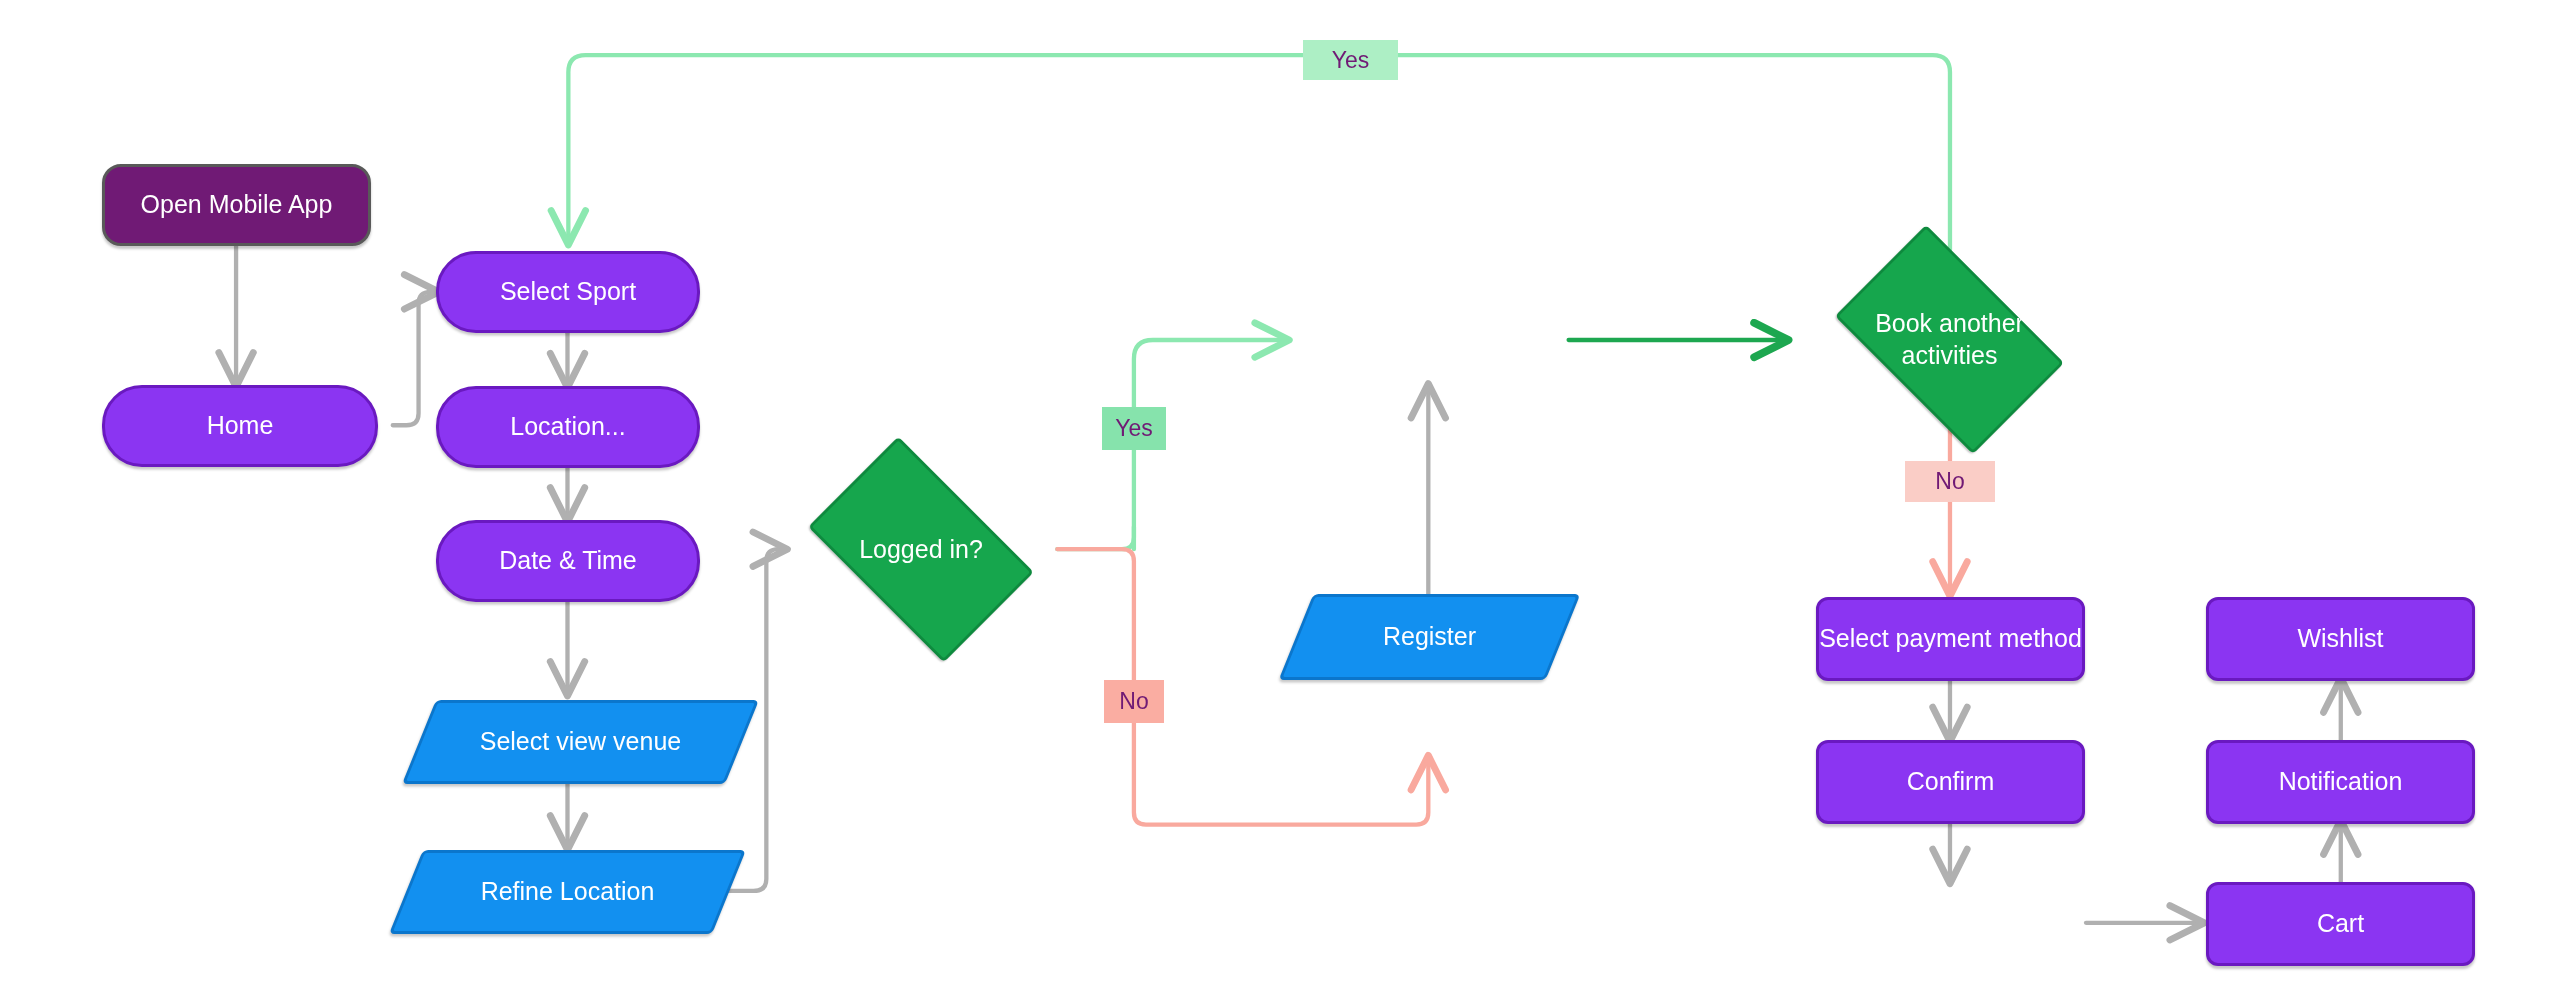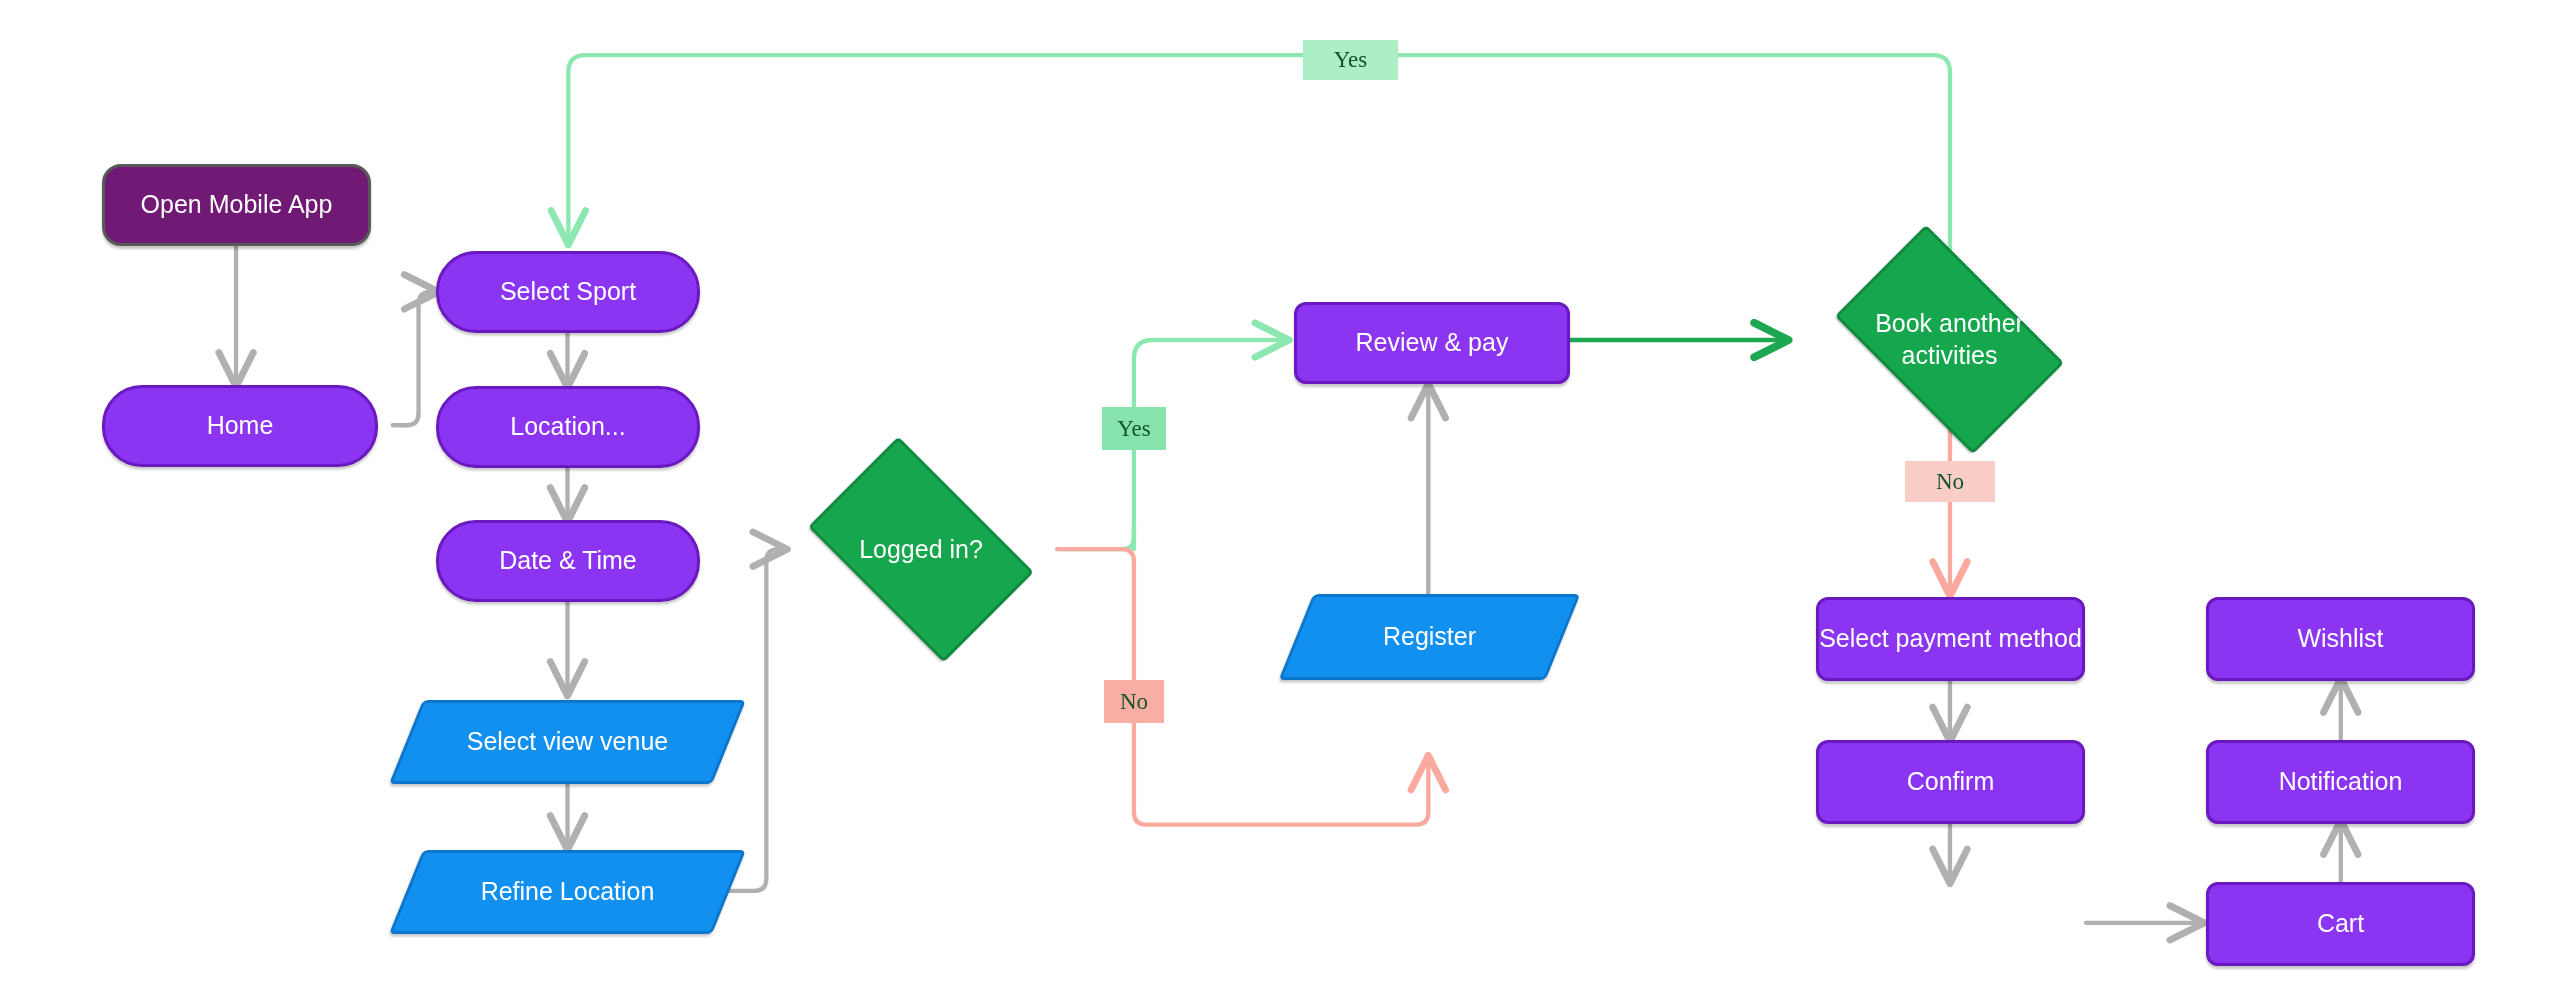--- a/index.html
+++ b/index.html
@@ -100,23 +100,22 @@
     width: 100%;
   }
   
   .edge-label {
     position: absolute;
     box-sizing: border-box;
     display: flex;
     align-items: center;
     justify-content: center;
     font-size: 23px;
-    color: #14532d;
+    color: #701a75;
     z-index: 5;
-    font-family: Liberation Serif, serif;
   }
   .lbl-yes-soft { background: #ADEFC5; }
   .lbl-yes      { background: #86E3AC; }
   .lbl-no       { background: #FAADA2; }
   .lbl-no-soft  { background: #FACDC6; }
 </style>
 </head>
 <body>
 
 <div id="canvas">
@@ -192,43 +191,40 @@
   </div>
 
   <div class="node n-round" style="left:436px; top:386px; width:264px; height:82px;">
     <span>Location...</span>
   </div>
 
   <div class="node n-round" style="left:436px; top:520px; width:264px; height:82px;">
     <span>Date &amp; Time</span>
   </div>
 
-  <div class="node n-io" style="left:406px; top:700px; width:323px; height:84px;">
+  <div class="node n-io" style="left:419px; top:700px; width:323px; height:84px;">
     <span class="io-shape"></span>
     <span class="io-label">Select view venue</span>
   </div>
 
   <div class="node n-io" style="left:406px; top:850px; width:323px; height:84px;">
     <span class="io-shape"></span>
     <span class="io-label">Refine Location</span>
   </div>
 
   <div class="node n-diamond" style="left:785px; top:459px; width:272px; height:181px;">
     <span class="dia-shape"></span>
     <span class="dia-label">Logged in?</span>
   </div>
 
   <div class="node n-io" style="left:1296px; top:594px; width:267px; height:86px;">
     <span class="io-shape"></span>
     <span class="io-label">Register</span>
   </div>
 
-  <div class="node n-rect" style="left:1294px; top:302px; width:276px; height:82px;">
-    <span>Review &amp; pay</span>
-  </div>
 
   <div class="node n-diamond" style="left:1811px; top:248px; width:277px; height:183px;">
     <span class="dia-shape"></span>
     <span class="dia-label">
       <span>Book another</span><br>
       <span>activities</span>
     </span>
   </div>
 
   <div class="node n-rect" style="left:1816px; top:740px; width:269px; height:84px;">

